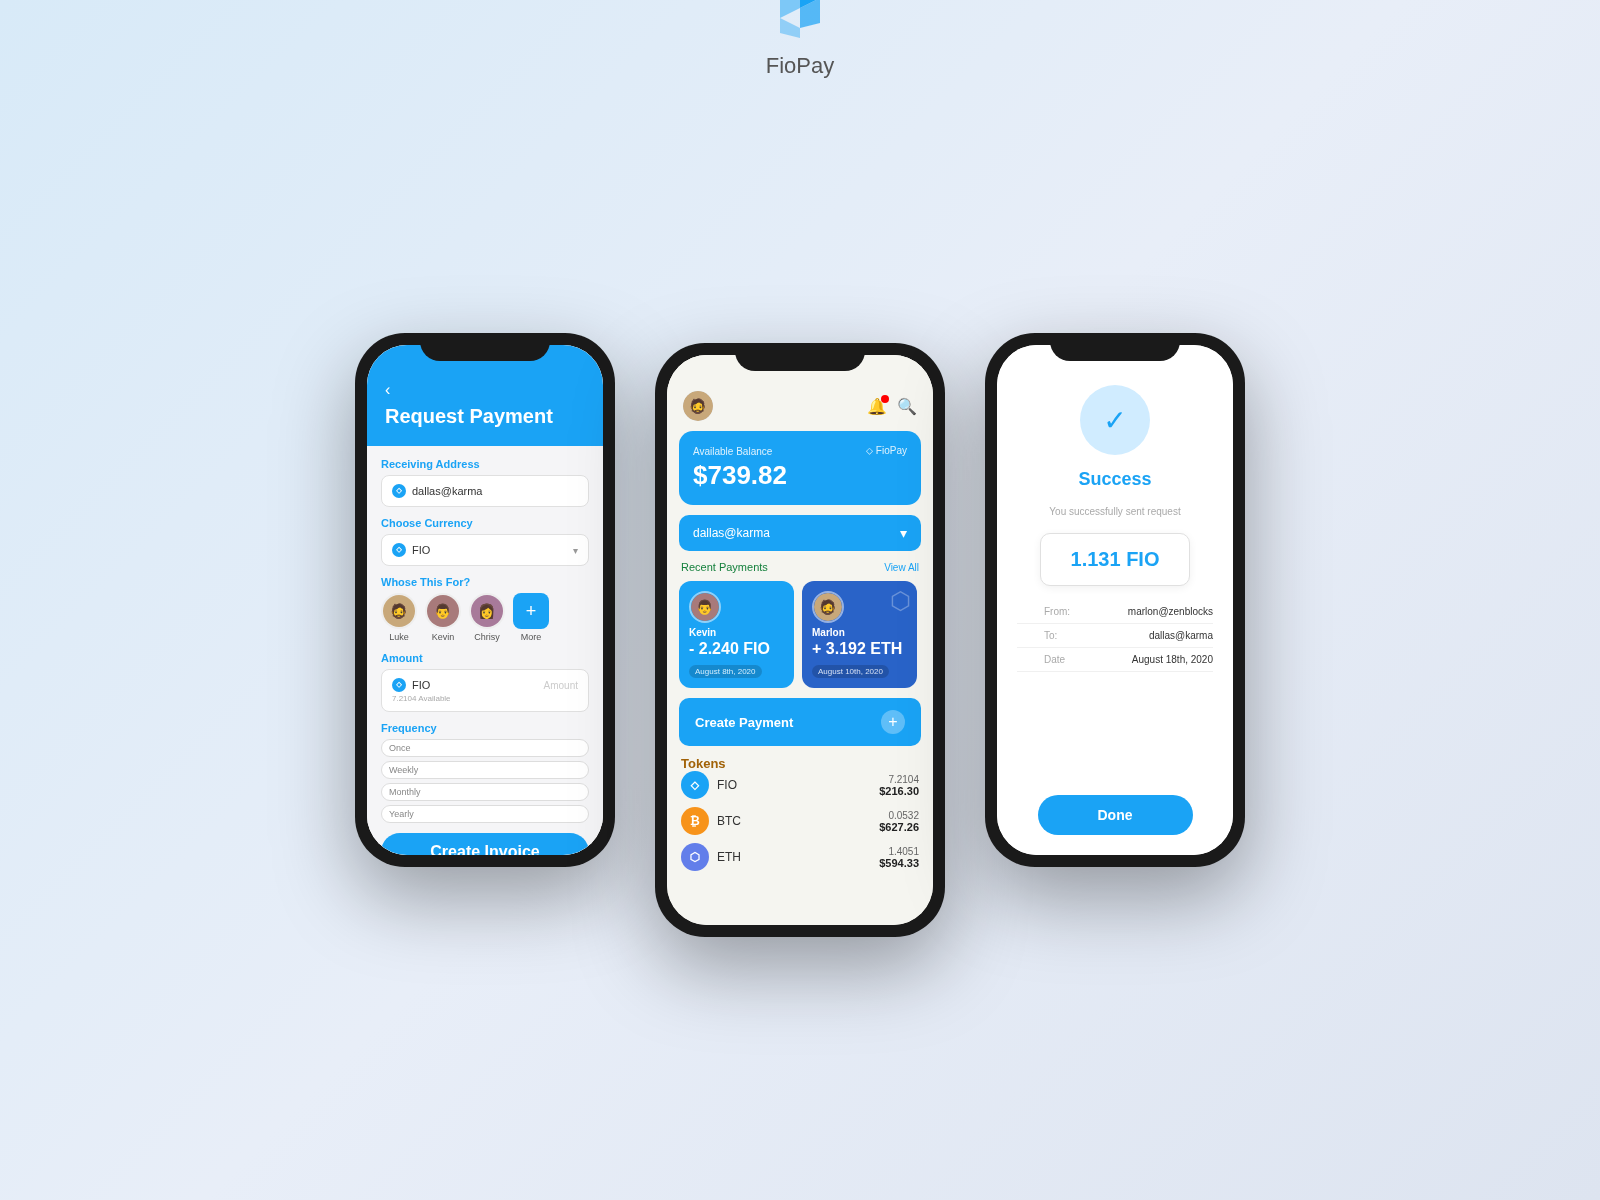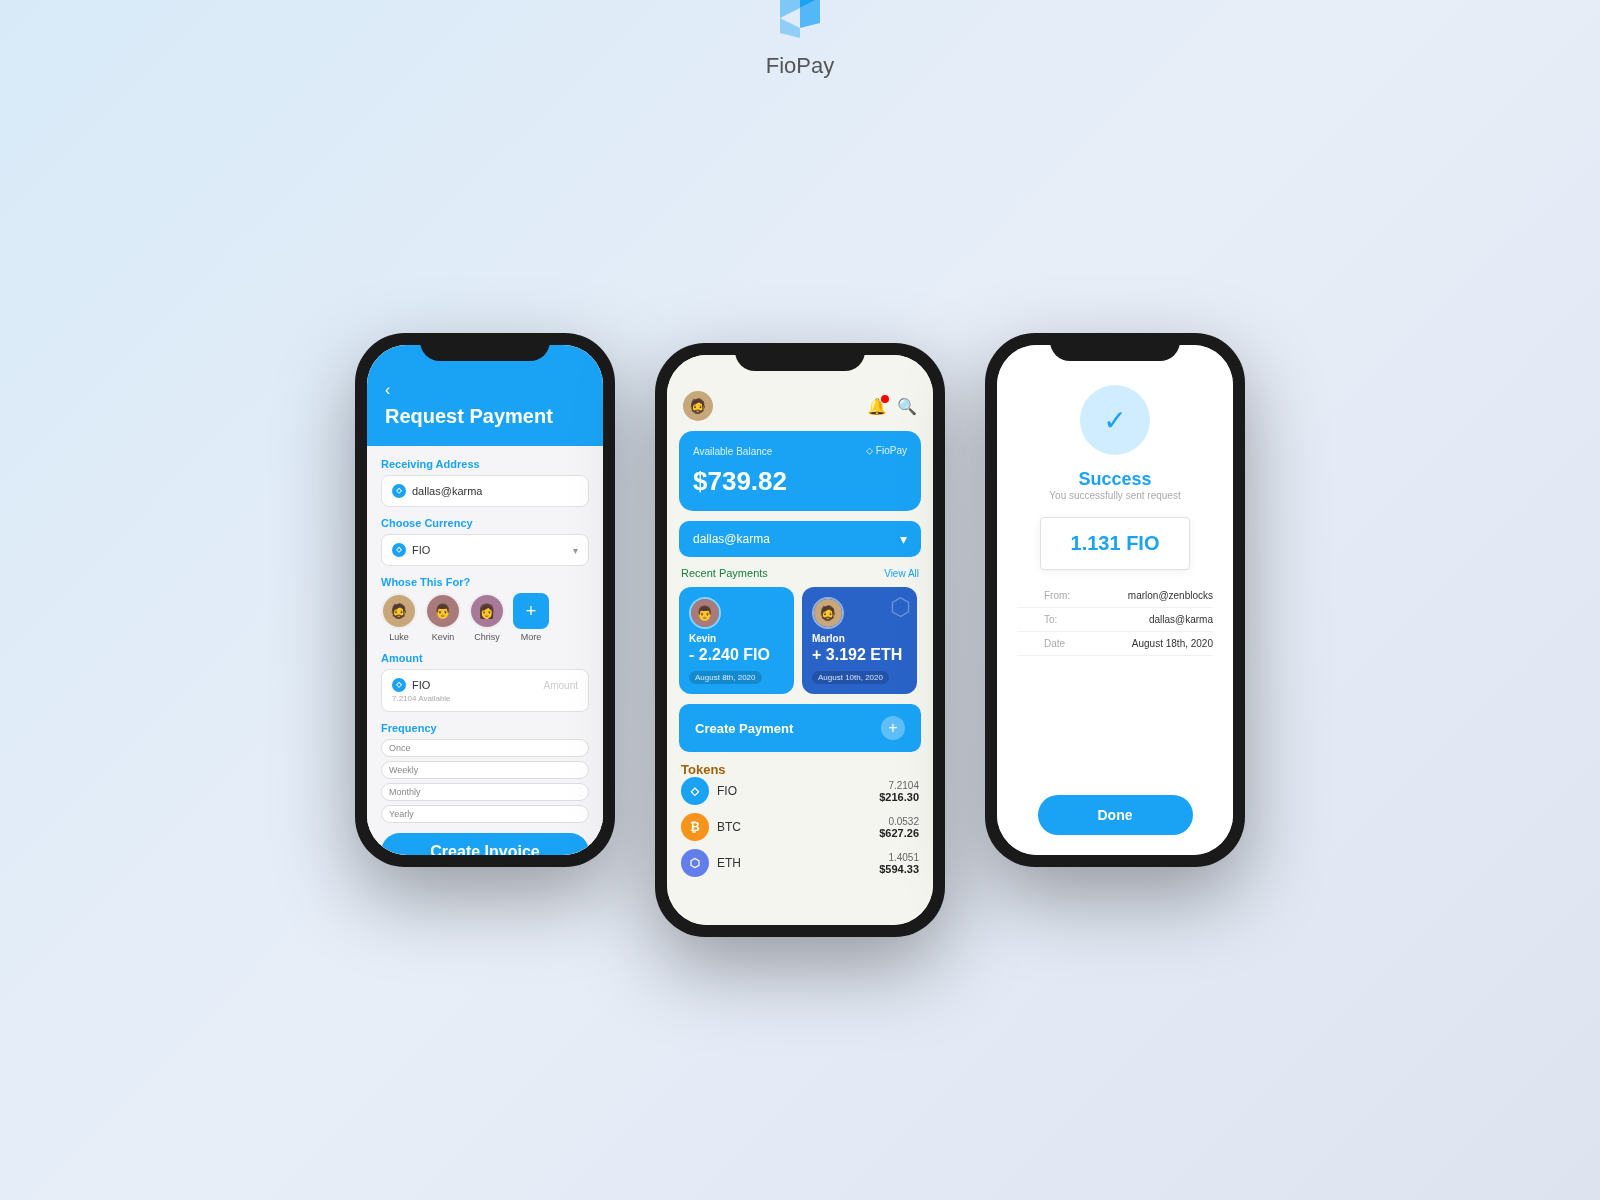--- a/index.html
+++ b/index.html
@@ -340,21 +340,21 @@
       padding: 14px;
       color: #fff;
     }
 
     .balance-label {
       font-size: 10px;
       opacity: 0.85;
       display: flex;
       justify-content: space-between;
       align-items: center;
-      margin-bottom: 9px;
+      margin-bottom: 3px;
     }
 
     .balance-amount {
       font-size: 26px;
       font-weight: 700;
     }
 
     .account-selector {
       background: #1aa3f5;
       margin: 0 12px 10px;
@@ -562,33 +562,33 @@
 
     .check-icon {
       font-size: 28px;
       color: #1aa3f5;
     }
 
     .success-title {
       font-size: 18px;
       font-weight: 700;
       color: #1aa3f5;
-      margin-bottom: 0;
+      margin-bottom: 16px;
     }
 
     .success-sub {
       font-size: 10px;
       color: #aaa;
       margin-bottom: 16px;
     }
 
     .amount-display {
       background: #fff;
       border: 1px solid #e0e0e0;
-      border-radius: 4px;
+      border-radius: 10px;
       padding: 14px 30px;
       margin-bottom: 14px;
       box-shadow: 0 2px 8px rgba(0,0,0,0.06);
     }
 
     .amount-display-text {
       font-size: 20px;
       font-weight: 700;
       color: #1aa3f5;
     }

